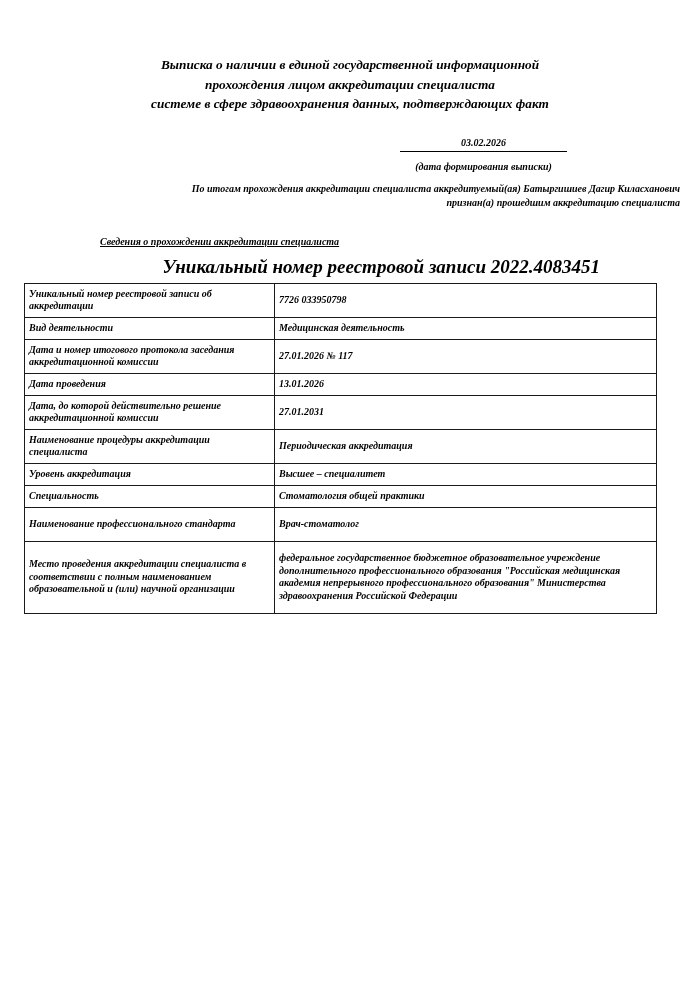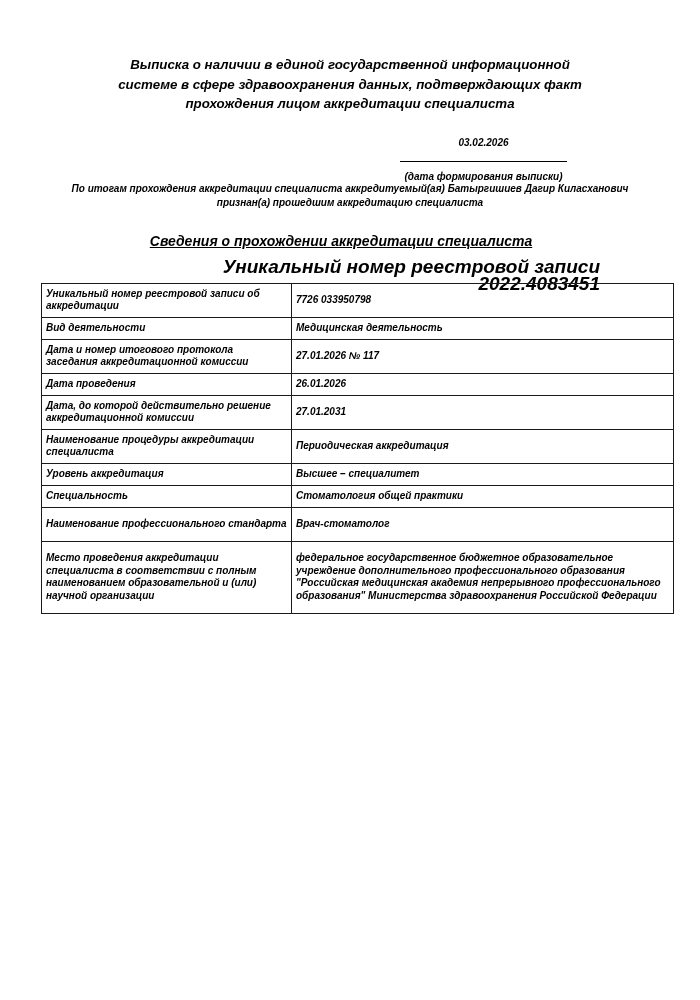--- a/index.html
+++ b/index.html
@@ -1,49 +1,49 @@
 <!DOCTYPE html>
 <html><head>
 <meta charset="utf-8">
 <style>
   html, body { margin: 0; padding: 0; background: #ffffff; }
   body { width: 700px; height: 1000px; position: relative; overflow: hidden;
          font-family: "Liberation Sans", sans-serif; color: #000; }
-  .page { position: absolute; left: 0; top: 0; width: 700px; height: 1000px; }
+  .page { position: absolute; left: 0; top: 0; width: 700px; height: 1000px; font-family: Liberation Serif, serif; }
   .title { position: absolute; left: 100px; width: 500px; top: 55px;
            text-align: center; font-weight: bold; font-style: italic;
            font-size: 13.3px; line-height: 19.5px; }
   .title div { white-space: nowrap; }
   .date-block { position: absolute; left: 400px; width: 167px; top: 136px; text-align: center; }
   .date-value { font-weight: bold; font-style: italic; font-size: 10px; line-height: 13px;
-                border-bottom: 1px solid #000; padding-bottom: 12px; }
+                border-bottom: 1px solid #000; padding-bottom: 2px; }
   .date-caption { font-weight: bold; font-style: italic; font-size: 10px; line-height: 13px; margin-top: 8px; white-space: nowrap; }
-  .result { position: absolute; left: 20px; width: 660px; top: 182px; text-align: center;
+  .result { position: absolute; left: 20px; width: 660px; top: 182px; text-align: right;
             font-weight: bold; font-style: italic; font-size: 10px; line-height: 14px; }
   .result div { white-space: nowrap; }
-  .section-heading { position: absolute; left: 91px; width: 500px; top: 235px; text-align: center;
-            font-weight: bold; font-style: italic; font-size: 14px; line-height: 13px; text-decoration: underline; }
+  .section-heading { position: absolute; left: 100px; width: 500px; top: 235px; text-align: left;
+            font-weight: bold; font-style: italic; font-size: 10px; line-height: 13px; text-decoration: underline; }
   .registry { position: absolute; left: 100px; width: 500px; top: 258px; text-align: right;
             font-weight: bold; font-style: italic; font-size: 19px; line-height: 17px; }
-  table.info { position: absolute; left: 41px; top: 283px; width: 623px;
+  table.info { position: absolute; left: 24px; top: 283px; width: 623px;
                border-collapse: collapse; table-layout: fixed; border-radius: 12px; }
   table.info td { border: 1.5px solid #1a1a1a; font-weight: bold; font-style: italic;
                   font-size: 10px; line-height: 12.5px; padding: 3px 4px 4px 4px; vertical-align: middle; }
   table.info td.label { width: 241px; }
   table.info td.value { width: 373px; }
 </style>
 </head>
 <body>
 
 <div class="page">
 
   <div class="title">
     <div>Выписка о наличии в единой государственной информационной</div>
+    <div>прохождения лицом аккредитации специалиста</div>
     <div>системе в сфере здравоохранения данных, подтверждающих факт</div>
-    <div>прохождения лицом аккредитации специалиста</div>
   </div>
 
   <div class="date-block">
     <div class="date-value">03.02.2026</div>
     <div class="date-caption">(дата формирования выписки)</div>
   </div>
 
   <div class="result">
     <div>По итогам прохождения аккредитации специалиста аккредитуемый(ая) Батыргишиев Дагир Киласханович</div>
     <div>признан(а) прошедшим аккредитацию специалиста</div>
@@ -62,21 +62,21 @@
         <tr style="height: 22px; margin-top: 17px;">
           <td class="label">Вид деятельности</td>
           <td class="value">Медицинская деятельность</td>
         </tr>
         <tr style="height: 34px;">
           <td class="label">Дата и номер итогового протокола заседания аккредитационной комиссии</td>
           <td class="value">27.01.2026 № 117</td>
         </tr>
         <tr style="height: 22px;">
           <td class="label">Дата проведения</td>
-          <td class="value">26.01.2026</td>
+          <td class="value">13.01.2026</td>
         </tr>
         <tr style="height: 34px;">
           <td class="label">Дата, до которой действительно решение аккредитационной комиссии</td>
           <td class="value">27.01.2031</td>
         </tr>
         <tr style="height: 34px;">
           <td class="label">Наименование процедуры аккредитации специалиста</td>
           <td class="value">Периодическая аккредитация</td>
         </tr>
         <tr style="height: 22px;">

